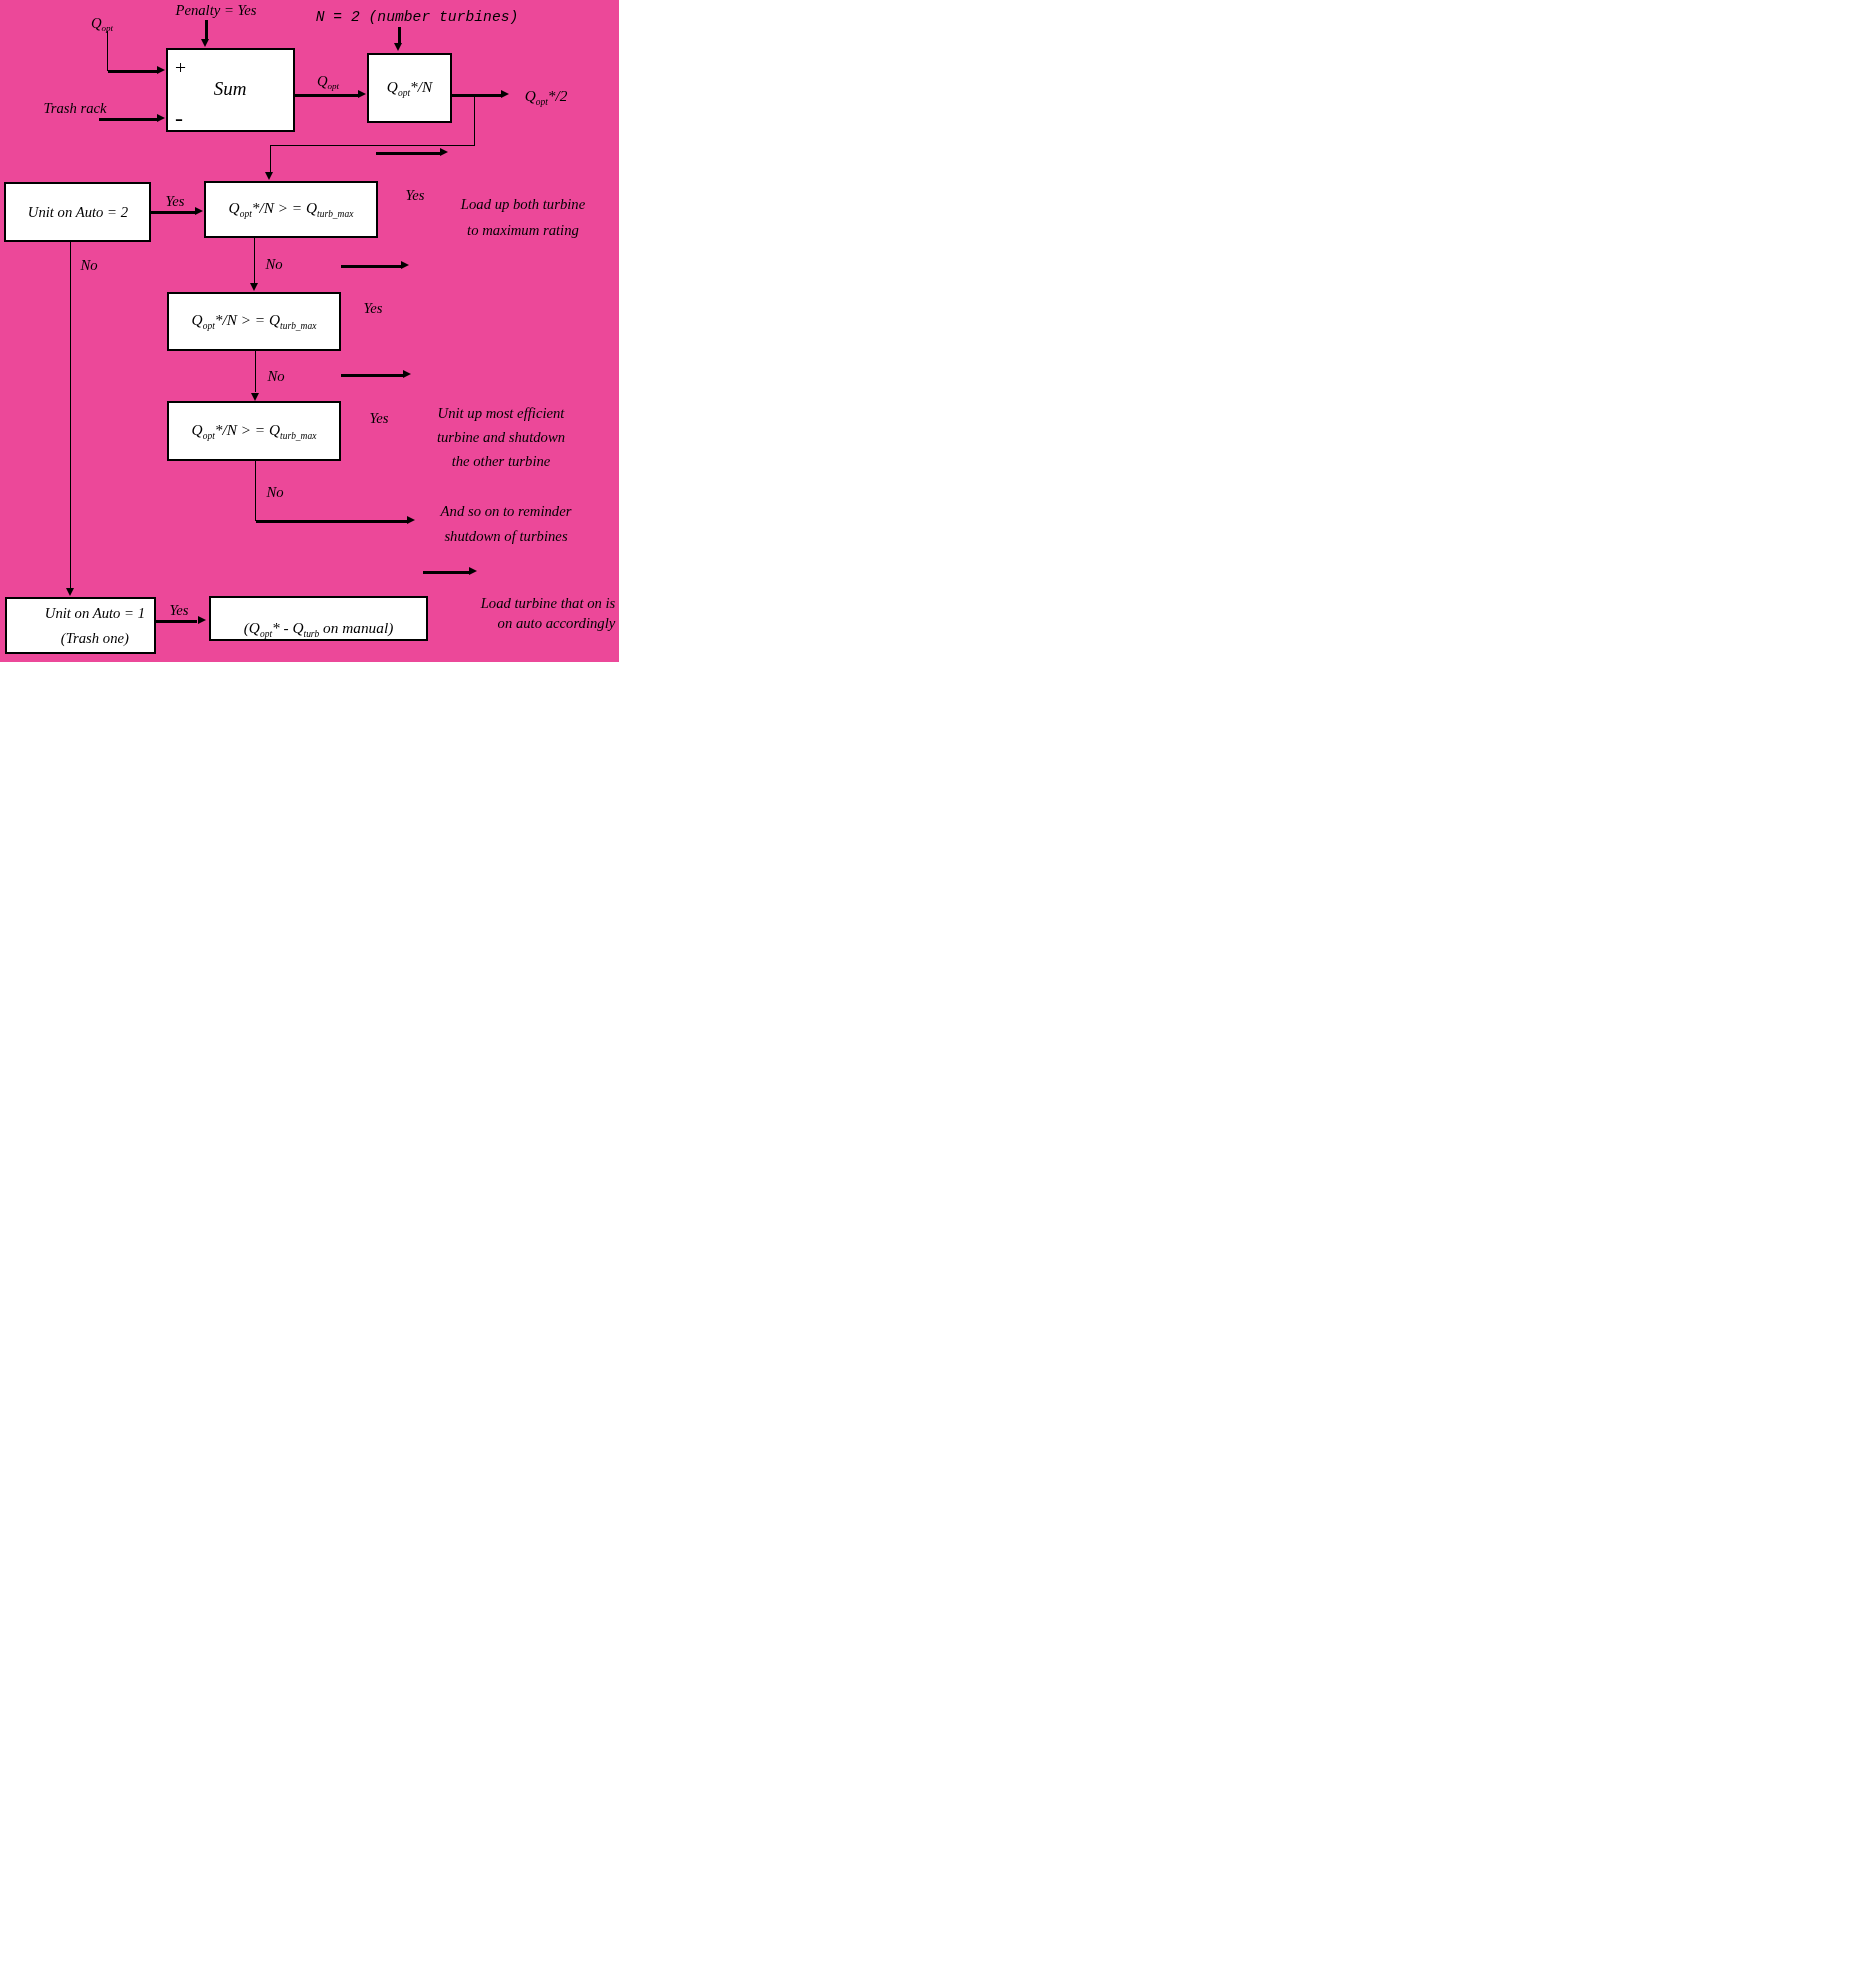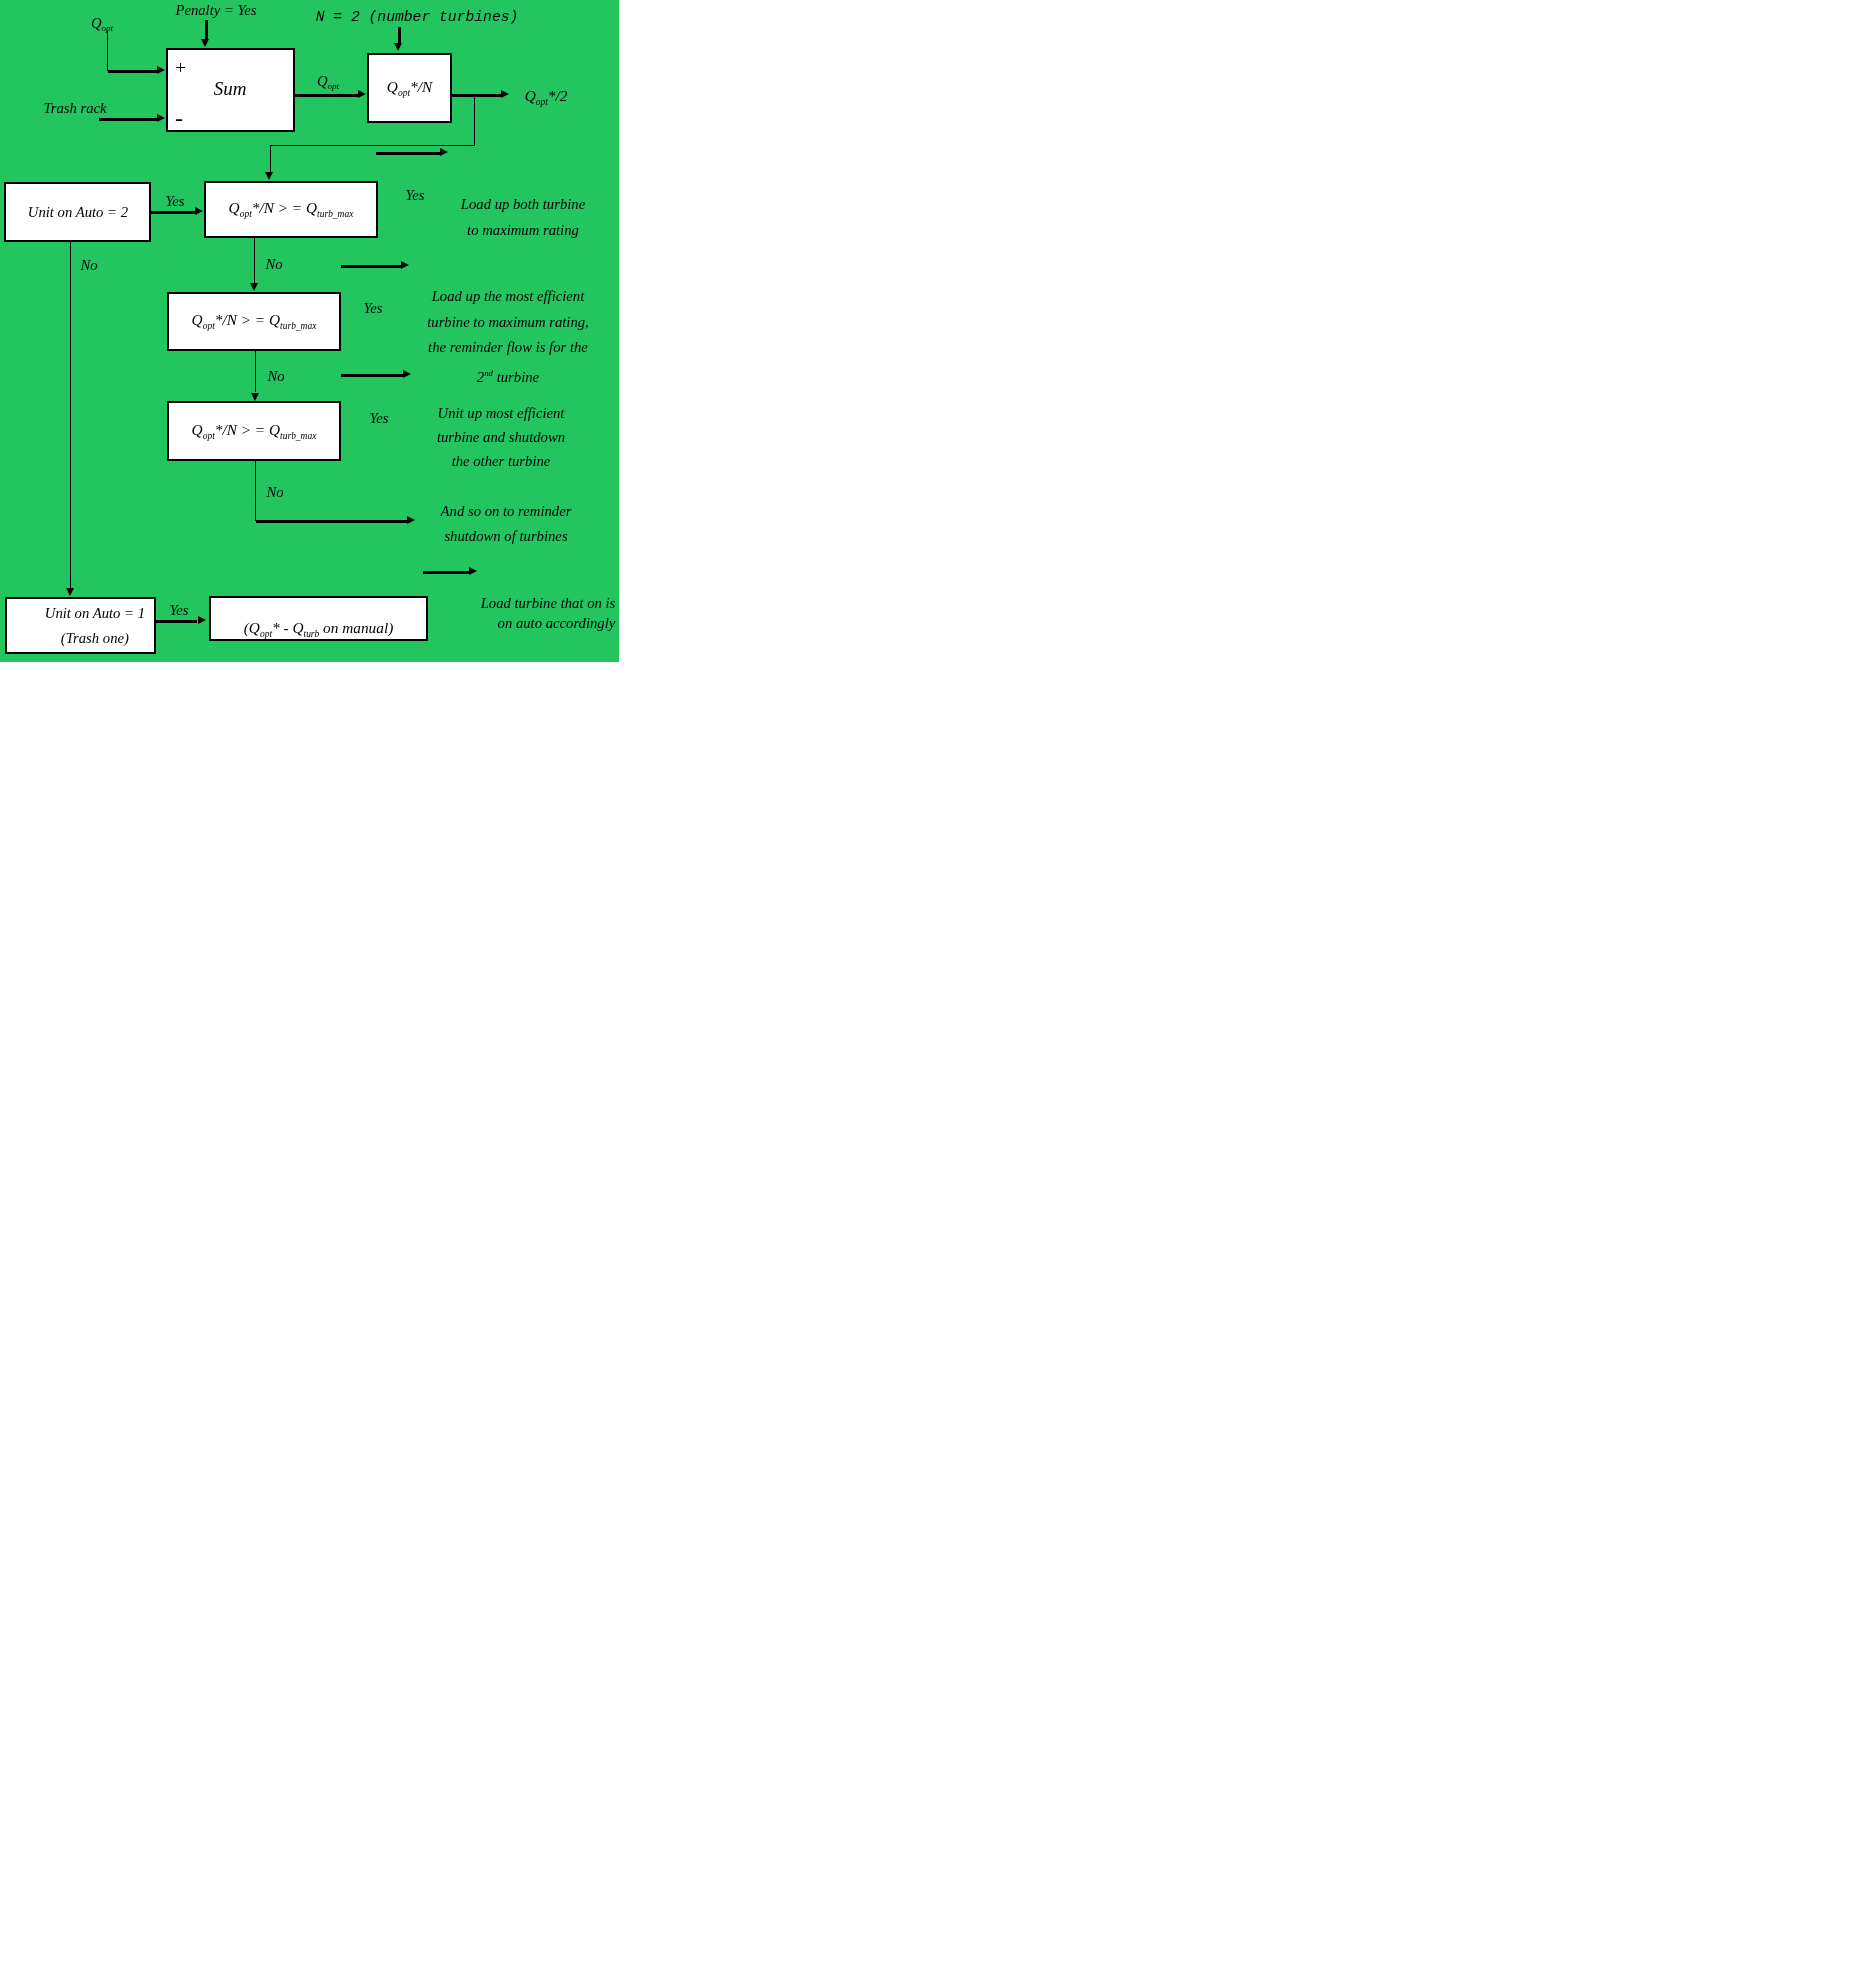--- a/index.html
+++ b/index.html
@@ -1,21 +1,21 @@
 <!DOCTYPE html>
 <html style="font-size:8.7px"><head>
 <meta charset="utf-8">
 <title>Flowchart</title>
 <style>
   html,body{margin:0;padding:0;background:#ffffff;}
   #canvas{
     position:relative;
     width:619px;
     height:662px;
-    background:#22c55e;
+    background:#ec4899;
     font-family:"Liberation Serif","DejaVu Serif",serif;
     font-style:italic;
     color:#000;
     overflow:hidden;
   }
   .box{
     position:absolute;
     border:2.2px solid #000;
     background:#fff;
     box-sizing:border-box;
@@ -130,26 +130,20 @@
   <div class="lbl" style="left:274px;top:264px;"><span>No</span></div>
 
   <div class="hline bold" style="left:341px;top:265px;width:60px;"></div>
   <div class="ah r" style="left:401px;top:261px;"></div>
 
   <div class="box" style="left:167px;top:292px;width:174px;height:59px;">
     <div class="formula"><span>Q</span><sub>opt</sub><span>*/N &gt; = </span><span>Q</span><sub>turb_max</sub></div>
   </div>
   <div class="lbl" style="left:373px;top:308px;"><span>Yes</span></div>
 
-  <div class="txtblock" style="left:508px;top:284px;line-height:25.6px;">
-    <div>Load up the most efficient</div>
-    <div>turbine to maximum rating,</div>
-    <div>the reminder flow is for the</div>
-    <div><span>2</span><sup>nd</sup><span> turbine</span></div>
-  </div>
 
   <div class="vline thin" style="left:255px;top:351px;height:41px;"></div>
   <div class="ah d" style="left:251px;top:393px;"></div>
   <div class="lbl" style="left:276px;top:376px;"><span>No</span></div>
 
   <div class="hline bold" style="left:341px;top:374px;width:62px;"></div>
   <div class="ah r" style="left:403px;top:370px;"></div>
 
   <div class="box" style="left:167px;top:401px;width:174px;height:60px;">
     <div class="formula"><span>Q</span><sub>opt</sub><span>*/N &gt; = </span><span>Q</span><sub>turb_max</sub></div>

